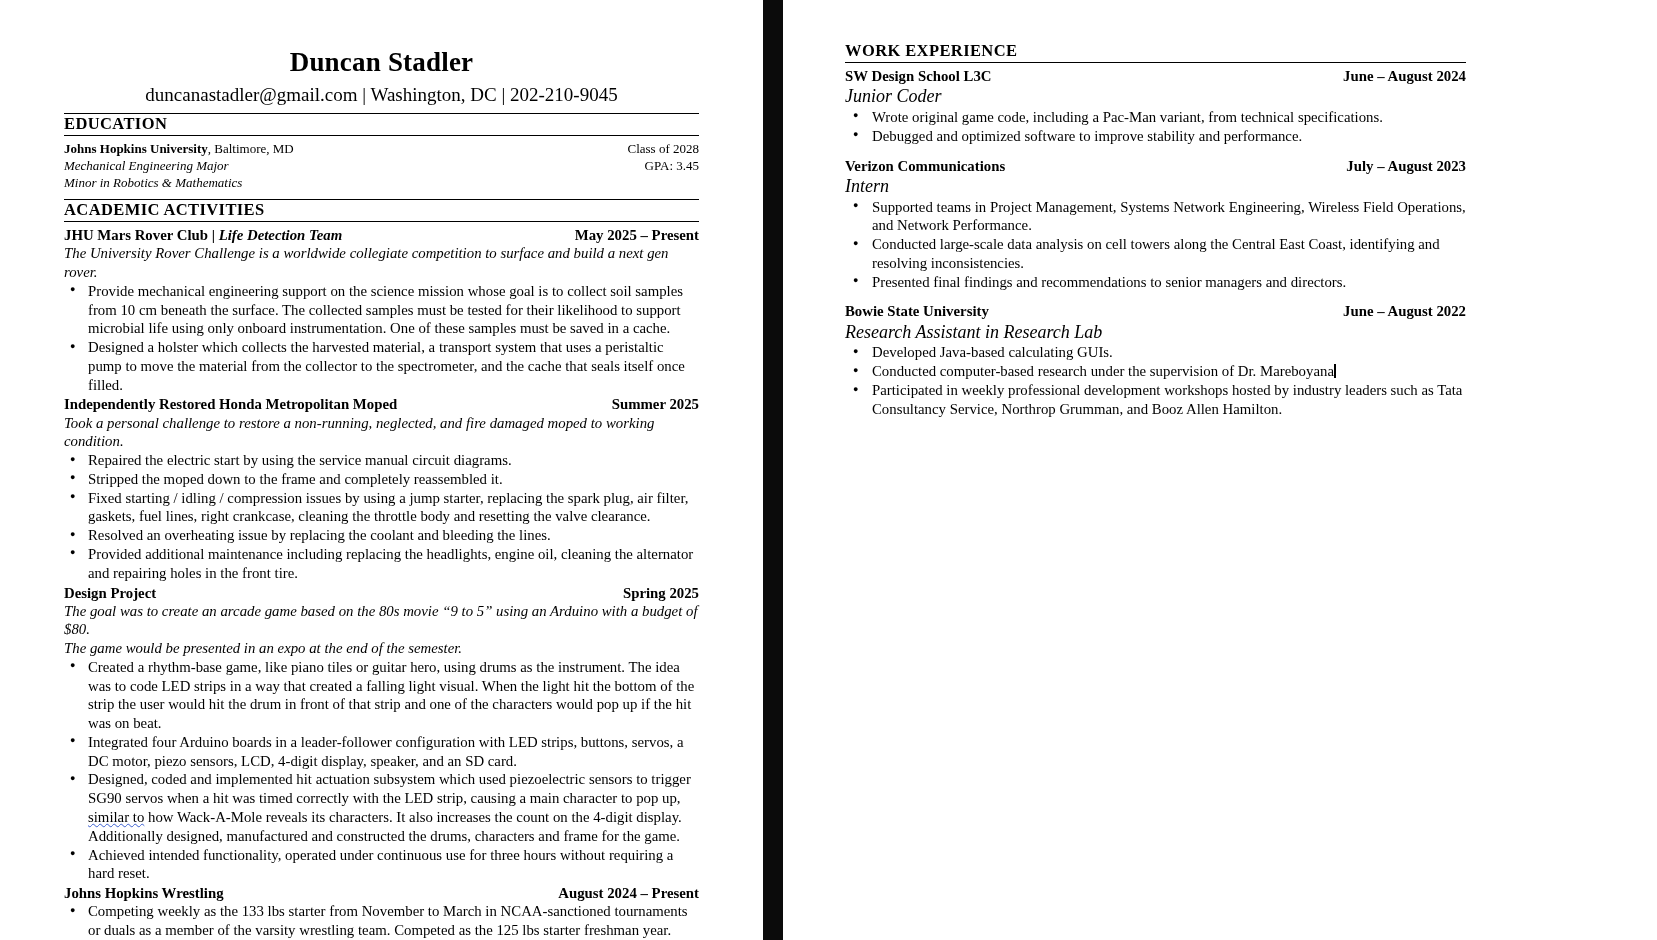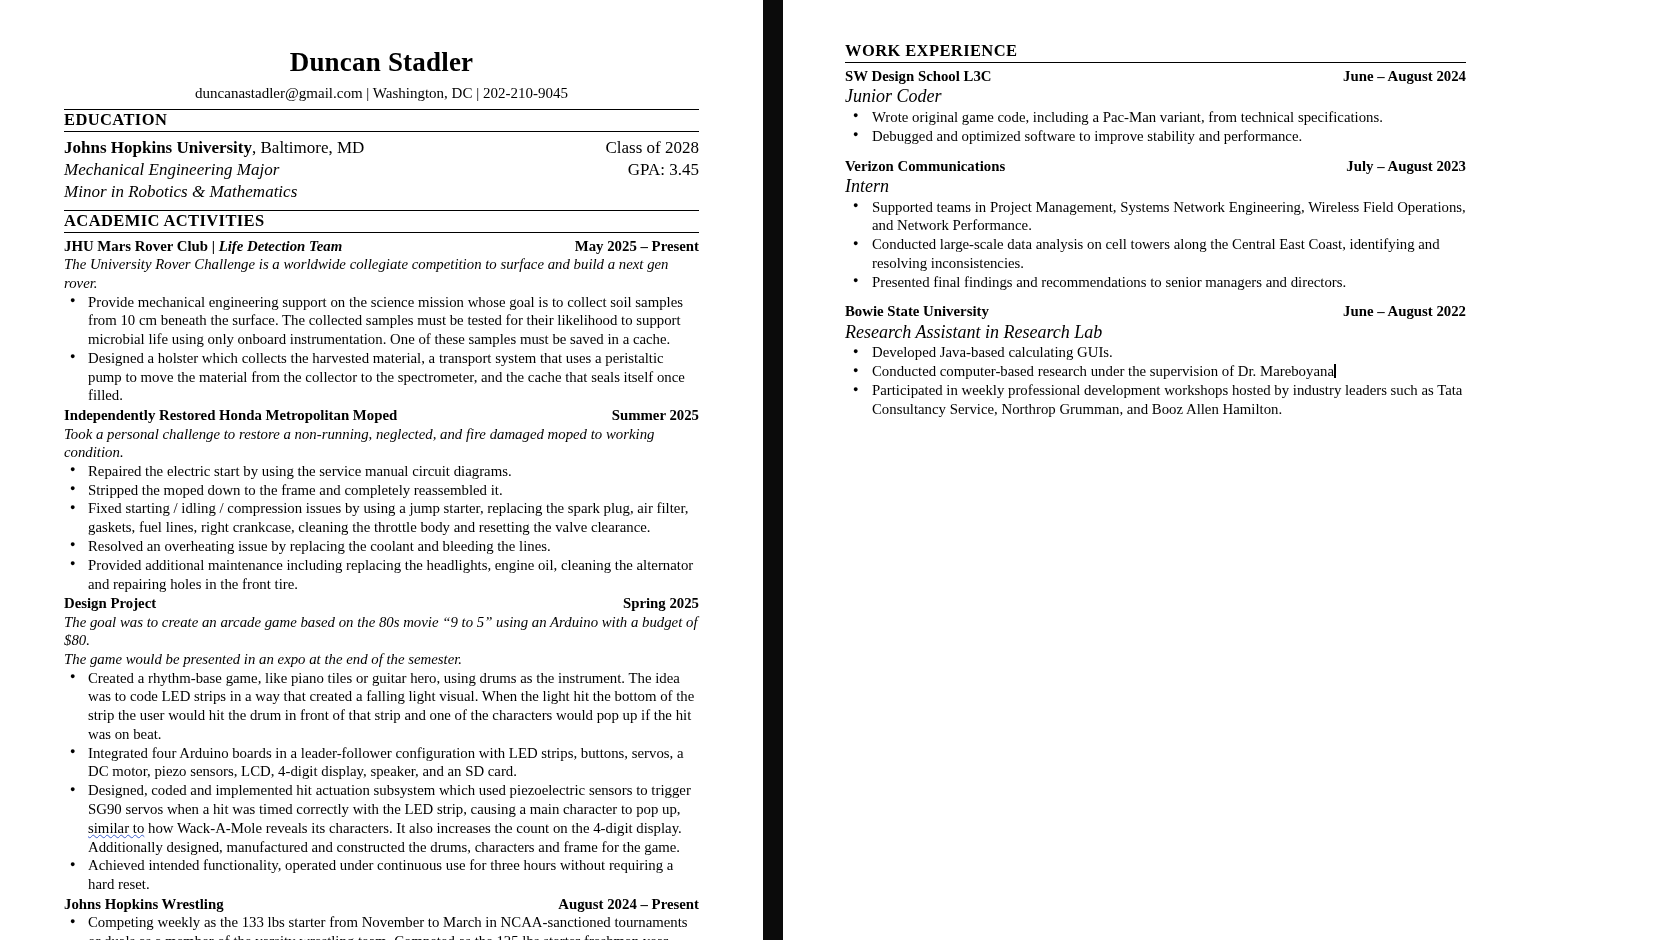--- a/index.html
+++ b/index.html
@@ -56,21 +56,21 @@
     text-align: center;
     font-size: 27px;
     font-weight: bold;
     letter-spacing: 0.2px;
     margin: 0;
     padding-top: 42px;
     line-height: 1.1;
   }
   .contact {
     text-align: center;
-    font-size: 15px;
+    font-size: 19px;
     margin: 6px 0 0 0;
     line-height: 1.2;
   }
 
   
   .section-head {
     font-size: 16.5px;
     font-weight: bold;
     letter-spacing: 0.4px;
     border-top: 1.2px solid #000;
@@ -114,21 +114,21 @@
   .entry-desc {
     font-style: italic;
     font-size: 14.8px;
     line-height: 1.26;
   }
 
   .edu-row {
     display: flex;
     justify-content: space-between;
     align-items: baseline;
-    font-size: 17px;
+    font-size: 13px;
     line-height: 1.3;
   }
   .edu-left-b { font-weight: bold; }
   .edu-left-i { font-style: italic; }
   .edu-right { white-space: nowrap; padding-left: 14px; }
   .edu-block { margin-top: 5px; }
 
   
   ul.bl {
     list-style: none;

